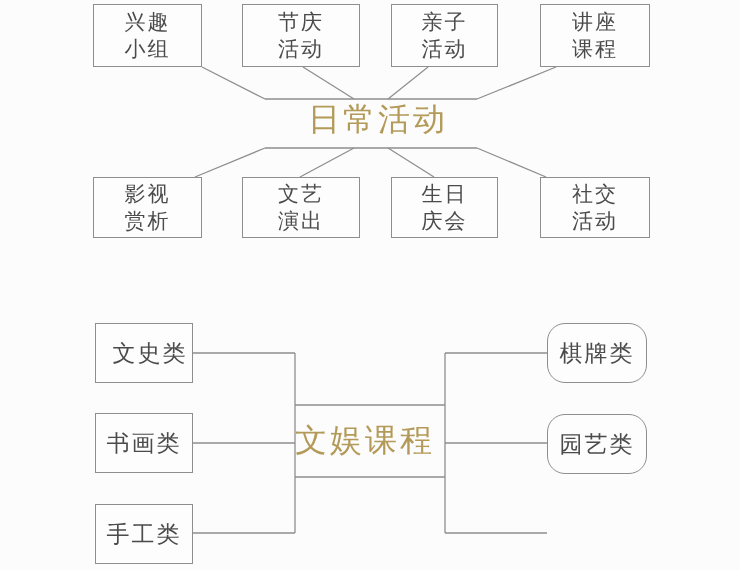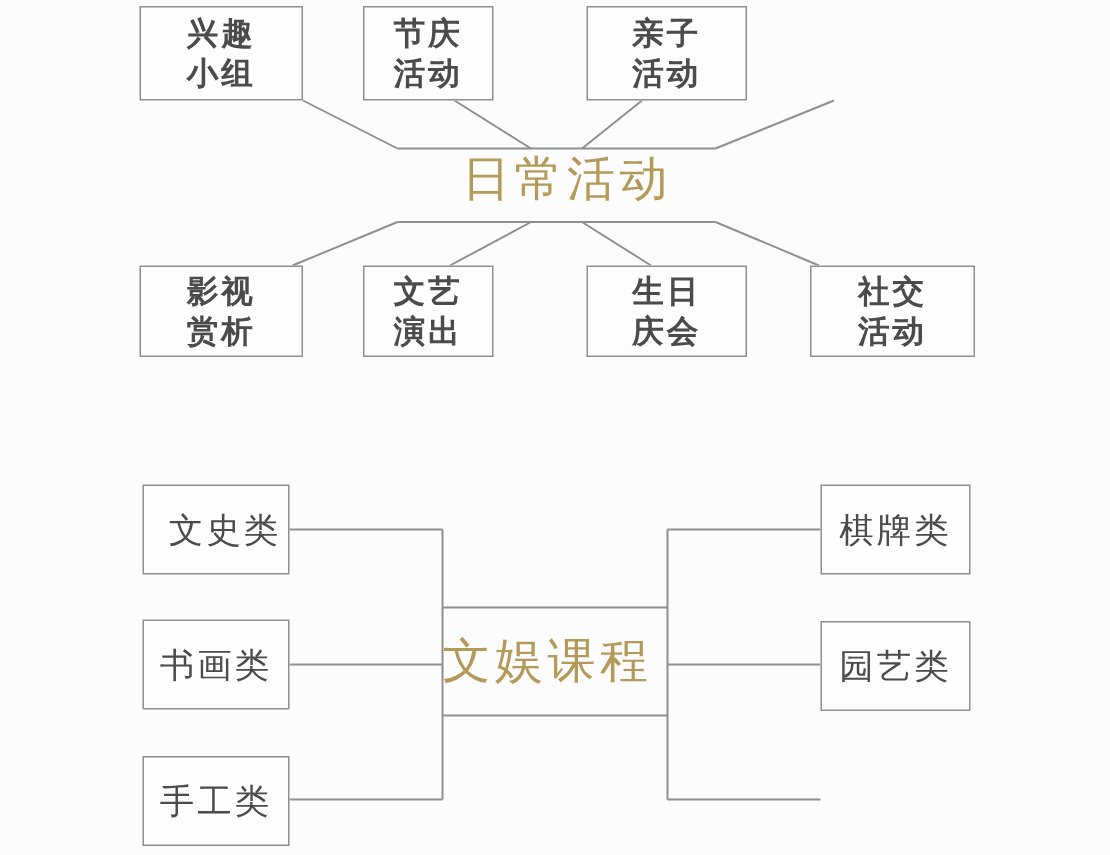--- a/index.html
+++ b/index.html
@@ -31,21 +31,21 @@
     flex-direction: column;
     align-items: center;
     justify-content: center;
     color: #4b4b4b;
     text-align: center;
   }
   .node .ln {
     font-size: 21px;
     line-height: 1.28;
     letter-spacing: 2px;
-    font-weight: 700;
+    font-weight: 400;
   }
   .node .single {
     font-size: 23px;
     letter-spacing: 2px;
     font-weight: 500;
   }
   .node .sub {
     font-size: 11px;
     letter-spacing: 0px;
     margin-top: 3px;
@@ -59,26 +59,26 @@
     color: #b39a58;
     font-size: 32px;
     letter-spacing: 3px;
     font-weight: 500;
     white-space: nowrap;
   }
   
   .r1 { top: 4px;  height: 63px; }
   .r2 { top: 177px; height: 61px; }
   .c1 { left: 93px;  width: 109px; }
-  .c2 { left: 242px; width: 87px; }
+  .c2 { left: 242px; width: 118px; }
   .c3 { left: 391px; width: 107px; }
   .c4 { left: 540px; width: 110px; }
   
   .bl { left: 95px;  width: 98px;  height: 60px; }
-  .br { left: 547px; width: 100px; height: 60px; }
+  .br { left: 547px; width: 100px; height: 60px; border-radius: 18px; }
 </style>
 </head>
 <body>
 
 <div class="canvas">
 
   <svg class="lines" viewBox="0 0 740 570" xmlns="http://www.w3.org/2000/svg">
     <g stroke="#8e8e8e" stroke-width="1.3" fill="none">
 
       <line x1="202" y1="67" x2="265" y2="99"></line>
@@ -113,20 +113,24 @@
     <span class="ln">小组</span>
   </div>
   <div class="node r1 c2">
     <span class="ln">节庆</span>
     <span class="ln">活动</span>
   </div>
   <div class="node r1 c3">
     <span class="ln">亲子</span>
     <span class="ln">活动</span>
   </div>
+  <div class="node r1 c4">
+    <span class="ln">讲座</span>
+    <span class="ln">课程</span>
+  </div>
 
   <div class="center-label" style="left:288px; top:100px; width:180px; height:40px;text-align:center;">日常活动</div>
 
   <div class="node r2 c1">
     <span class="ln">影视</span>
     <span class="ln">赏析</span>
   </div>
   <div class="node r2 c2">
     <span class="ln">文艺</span>
     <span class="ln">演出</span>

